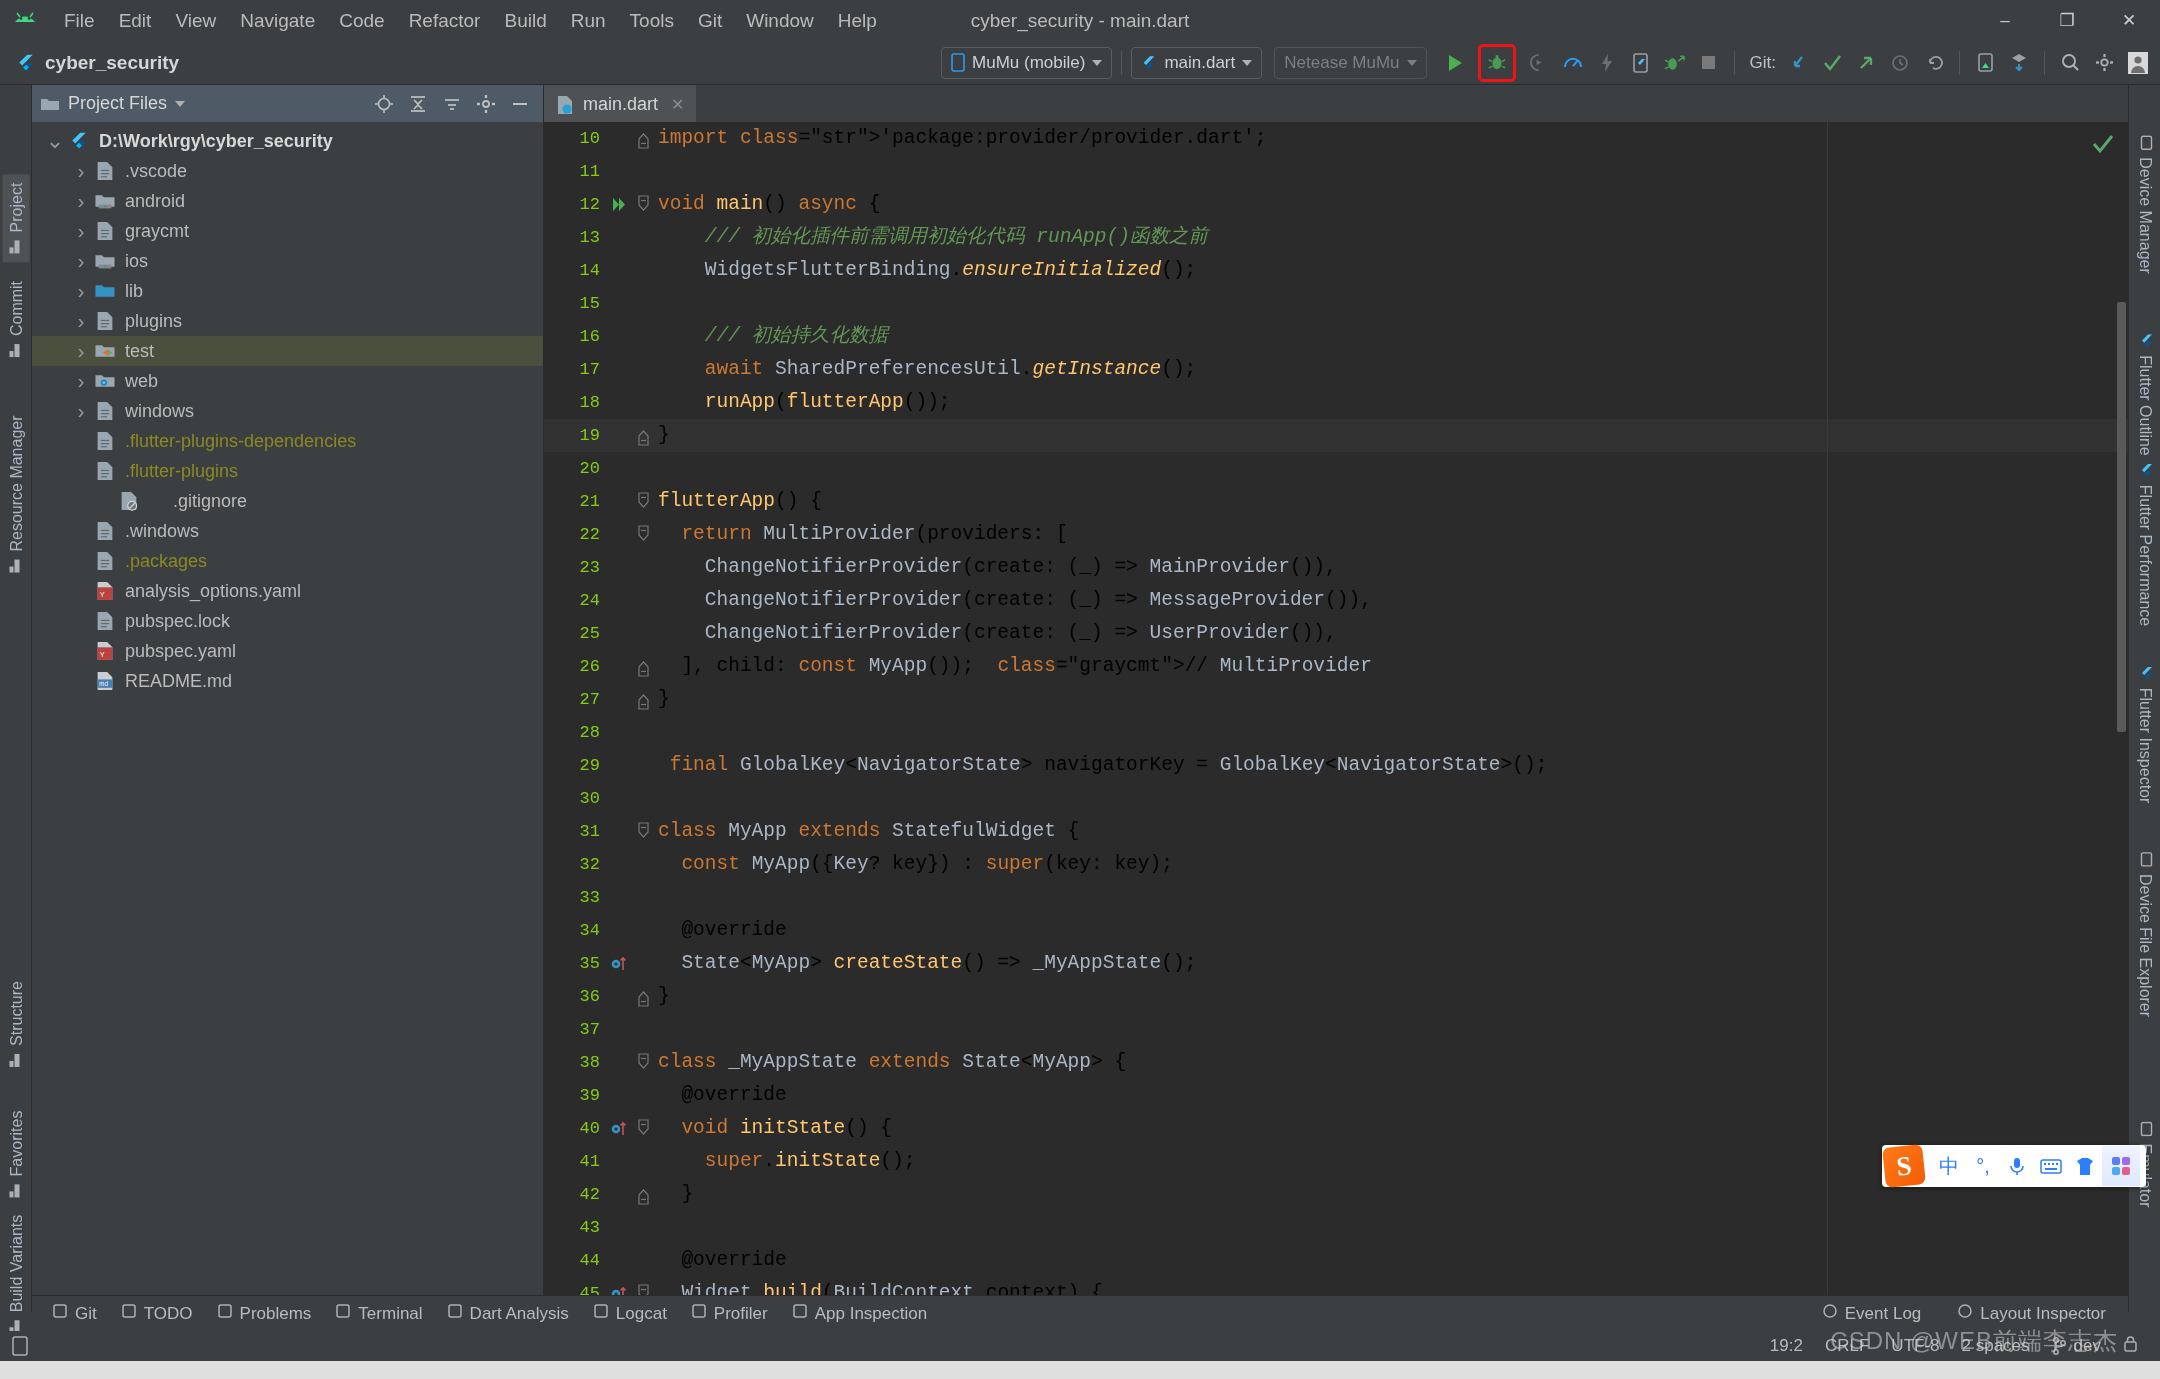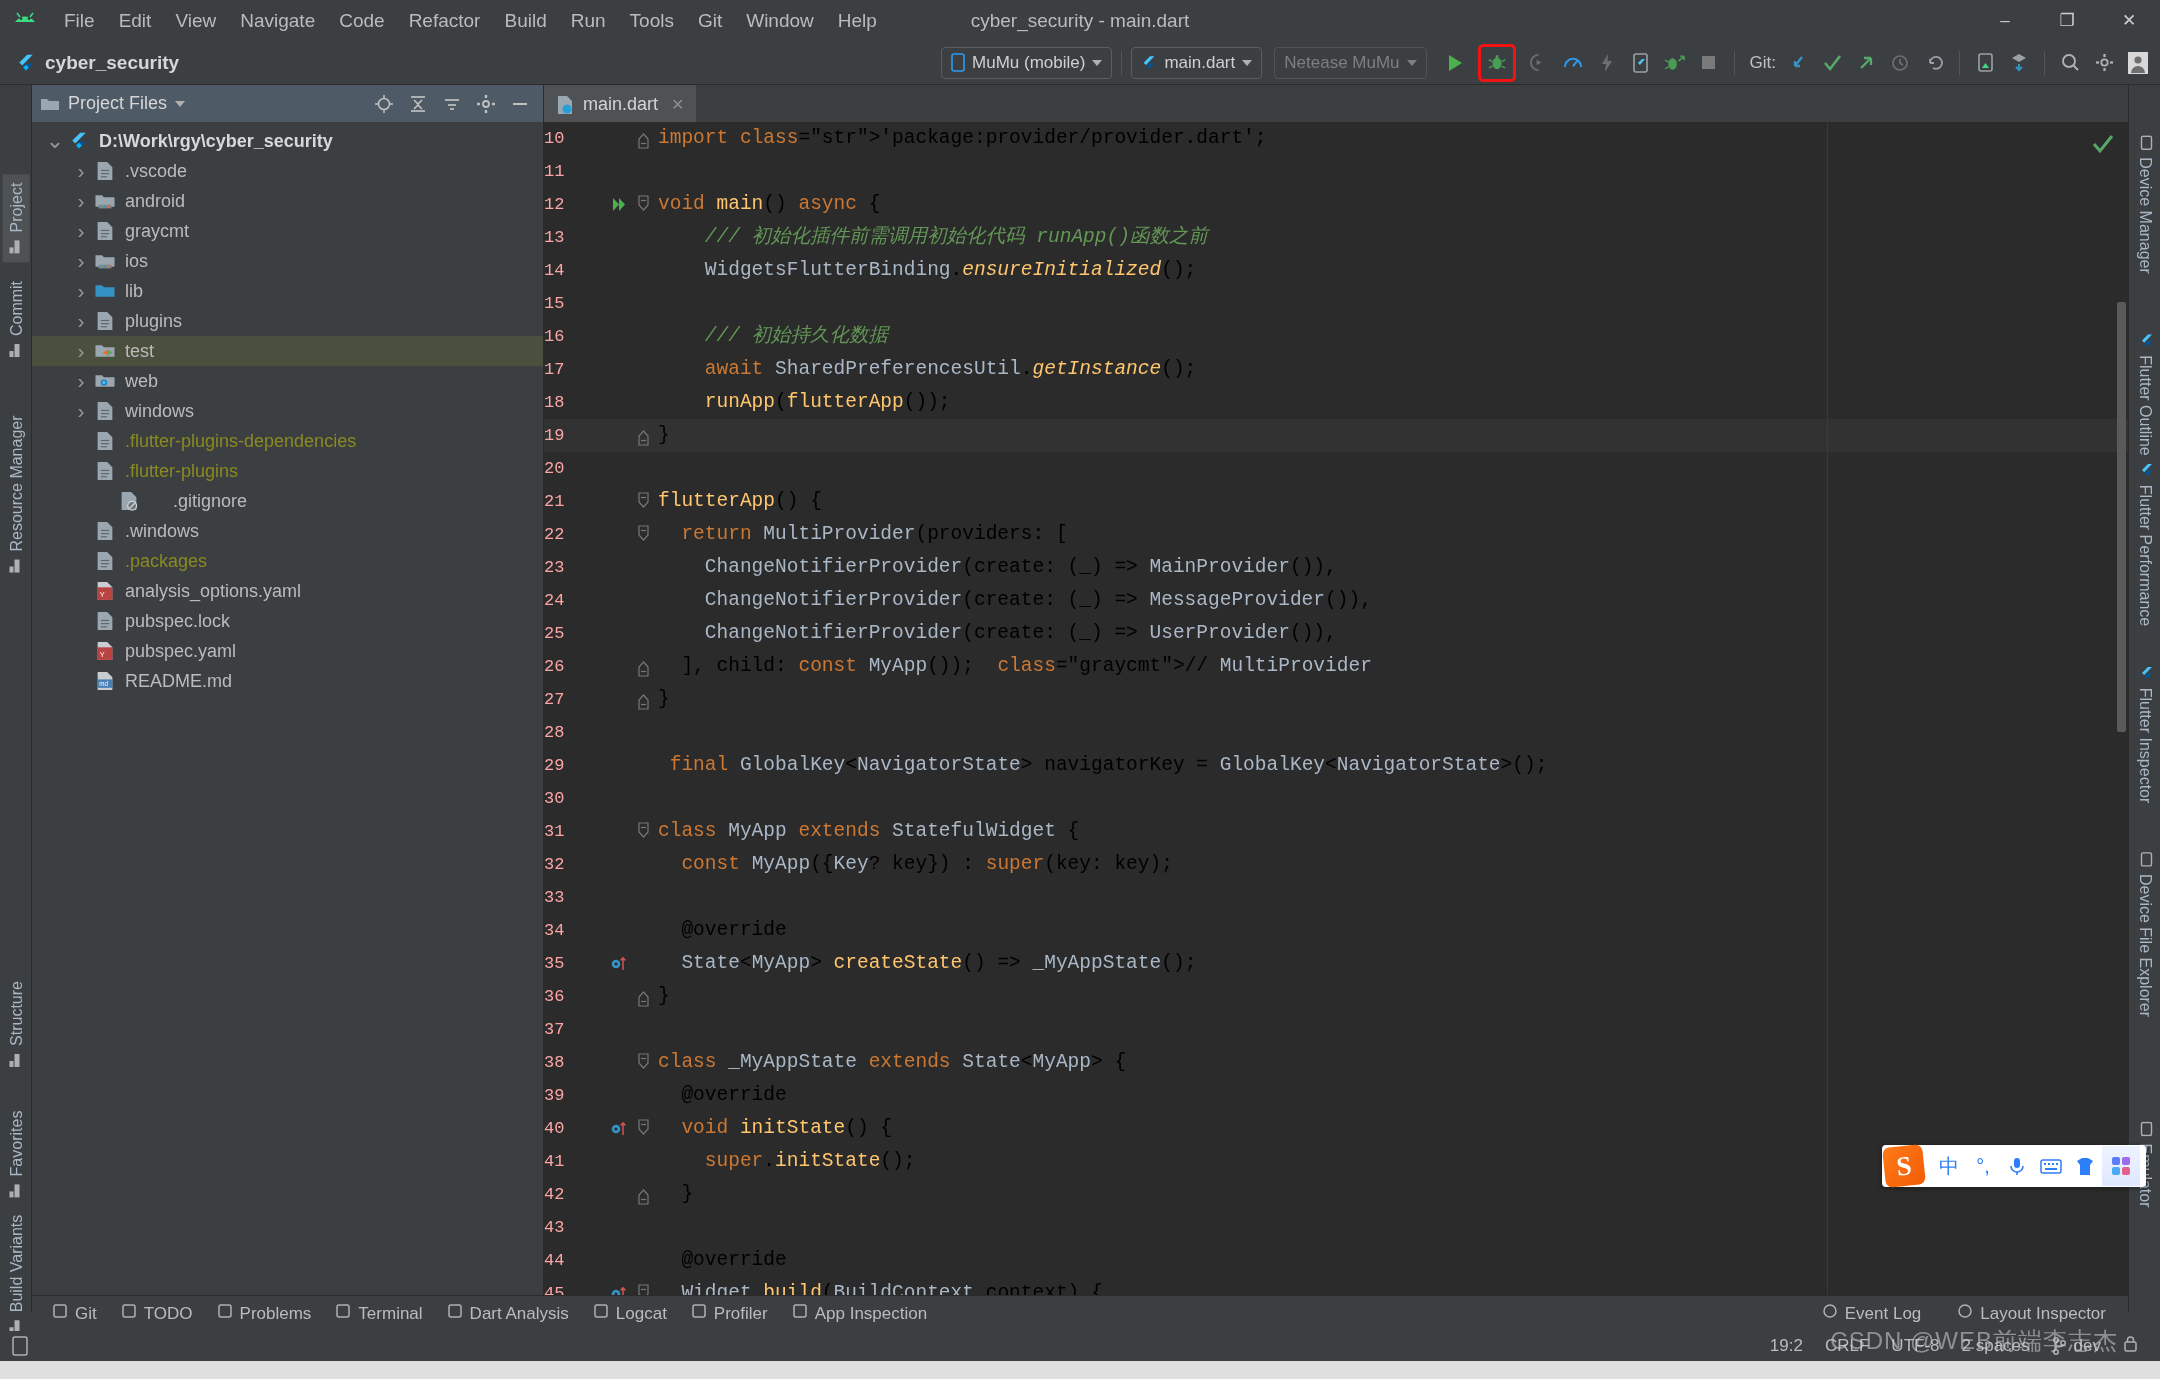--- a/index.html
+++ b/index.html
@@ -103,21 +103,21 @@
   }
   .tab .x { color: #8d8d8d; font-size: 16px; margin-left: 4px;}
   .editor-area { flex: 1 1 auto; position: relative; background: #2b2b2b; overflow: hidden; }
   .code {
     font-family: "Liberation Mono", monospace; font-size: 19.5px; line-height: 33px;
     white-space: pre; position: relative;
   }
   .cline { display: flex; height: 33px; align-items: center; }
   .cline.cur { background: #323232; }
   .gut {
-    width: 62px; text-align: left; color: #fca5a5; font-size: 17px;
+    width: 62px; text-align: right; color: #84cc16; font-size: 17px;
     flex: 0 0 62px; padding-right: 6px; font-family: "Liberation Mono", monospace;
   }
   .gutmark { width: 26px; flex: 0 0 26px; display:flex; align-items:center; justify-content:center;}
   .fold { width: 22px; flex: 0 0 22px; display:flex; align-items:center; justify-content:center; color:#888; font-size:13px;}
   .ctext { padding-left: 4px; }
   
   .kw { color: #cc7832; }
   .cmt { color: #629755; font-style: italic; }
   .fn { color: #ffc66d; }
   .fni { color: #ffc66d; font-style: italic; }

